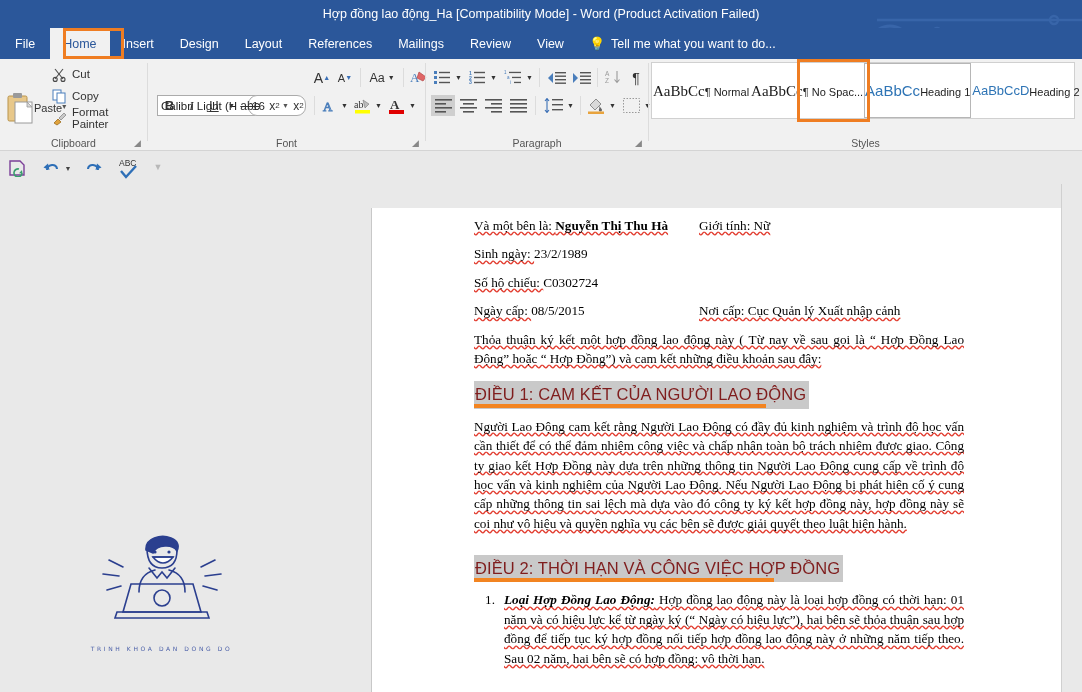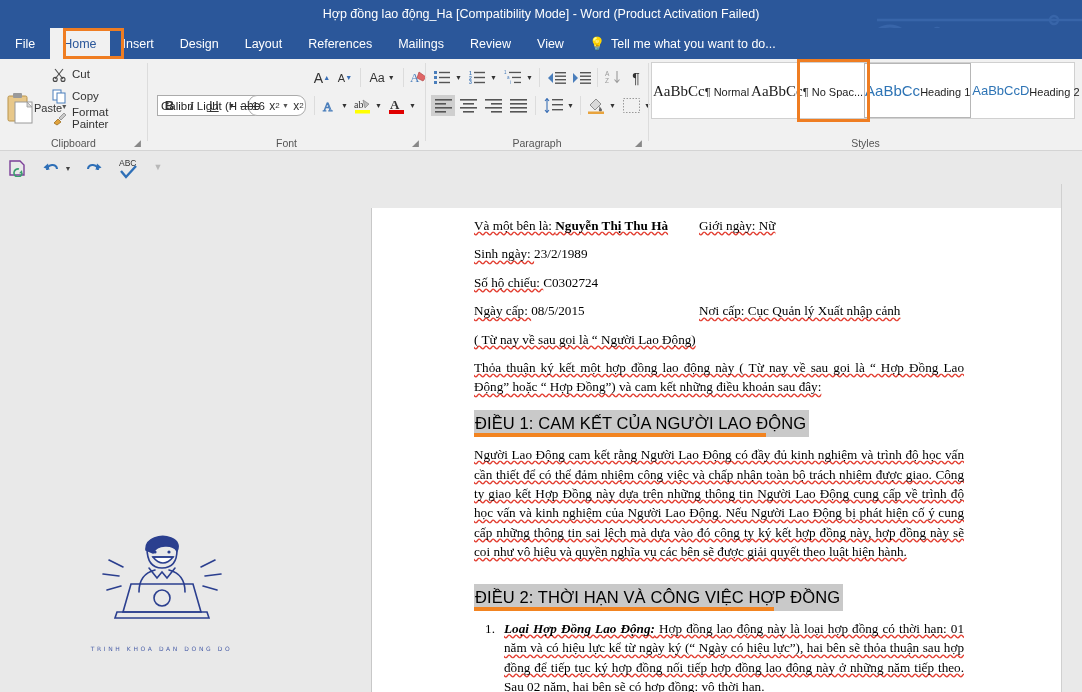--- a/index.html
+++ b/index.html
@@ -173,21 +173,21 @@
   .p { margin-bottom: 9px; position: relative; }
   .sq { text-decoration: underline; text-decoration-color: #e23b2e;
         text-decoration-style: wavy; text-decoration-skip-ink: none; }
   .bold { font-weight: bold; }
   .bi { font-weight: bold; font-style: italic; }
   .rowsplit { display: flex; }
   .rowsplit .l { width: 225px; }
 
   .heading {
     font-family: "Liberation Sans", sans-serif;
-    font-size: 16.5px; color: #000000; font-weight: normal;
+    font-size: 16.5px; color: #7f1d1d; font-weight: normal;
     background: #c9c9c9; display: inline-block;
     padding: 1px 3px 2px 1px; letter-spacing: 0.1px;
     white-space: nowrap;
   }
   .headwrap { margin: 13px 0 8px 0; position: relative; }
   .hl-underline {
     position: absolute; left: 0; height: 4px; background: #f28421;
   }
 
   .numlist { margin: 0 0 0 0; padding-left: 0; }
@@ -641,44 +641,41 @@
   <div class="indent-right"></div>
 
   <div class="docarea">
     <div class="page">
       <div class="doc">
 
         <div class="p rowsplit">
           <div class="l">
             <span class="sq">Và một bên là: </span><span class="bold sq">Nguyễn Thị Thu Hà</span>
           </div>
-          <div><span class="sq">Giới ngày: Nữ</span></div>
+          <div><span class="sq">Giới tính: Nữ</span></div>
         </div>
 
         <div class="p">
           <span class="sq">Sinh ngày: </span><span>23/2/1989</span>
         </div>
 
 
         <div class="p">
           <span class="sq">Số hộ chiếu: </span><span>C0302724</span>
         </div>
 
         <div class="p rowsplit">
           <div class="l">
             <span class="sq">Ngày cấp: </span><span>08/5/2015</span>
           </div>
           <div>
             <span class="sq">Nơi cấp: </span><span class="sq">Cục Quản lý Xuất nhập cảnh</span>
           </div>
         </div>
 
-        <div class="p">
-          <span class="sq">( Từ nay về sau gọi là “ Người Lao Động)</span>
-        </div>
 
         <div class="p" style="text-align:justify;">
           <span class="sq">Thỏa thuận ký kết một hợp đồng lao động này ( Từ nay về sau gọi là “ Hợp Đồng Lao Động” hoặc “ Hợp Đồng”) và cam kết những điều khoản sau đây:</span>
         </div>
 
         <div class="headwrap">
           <span class="heading">ĐIỀU 1: CAM KẾT CỦA NGƯỜI LAO ĐỘNG</span>
           <div class="hl-underline" style="top:23px; width:292px;"></div>
         </div>
 

